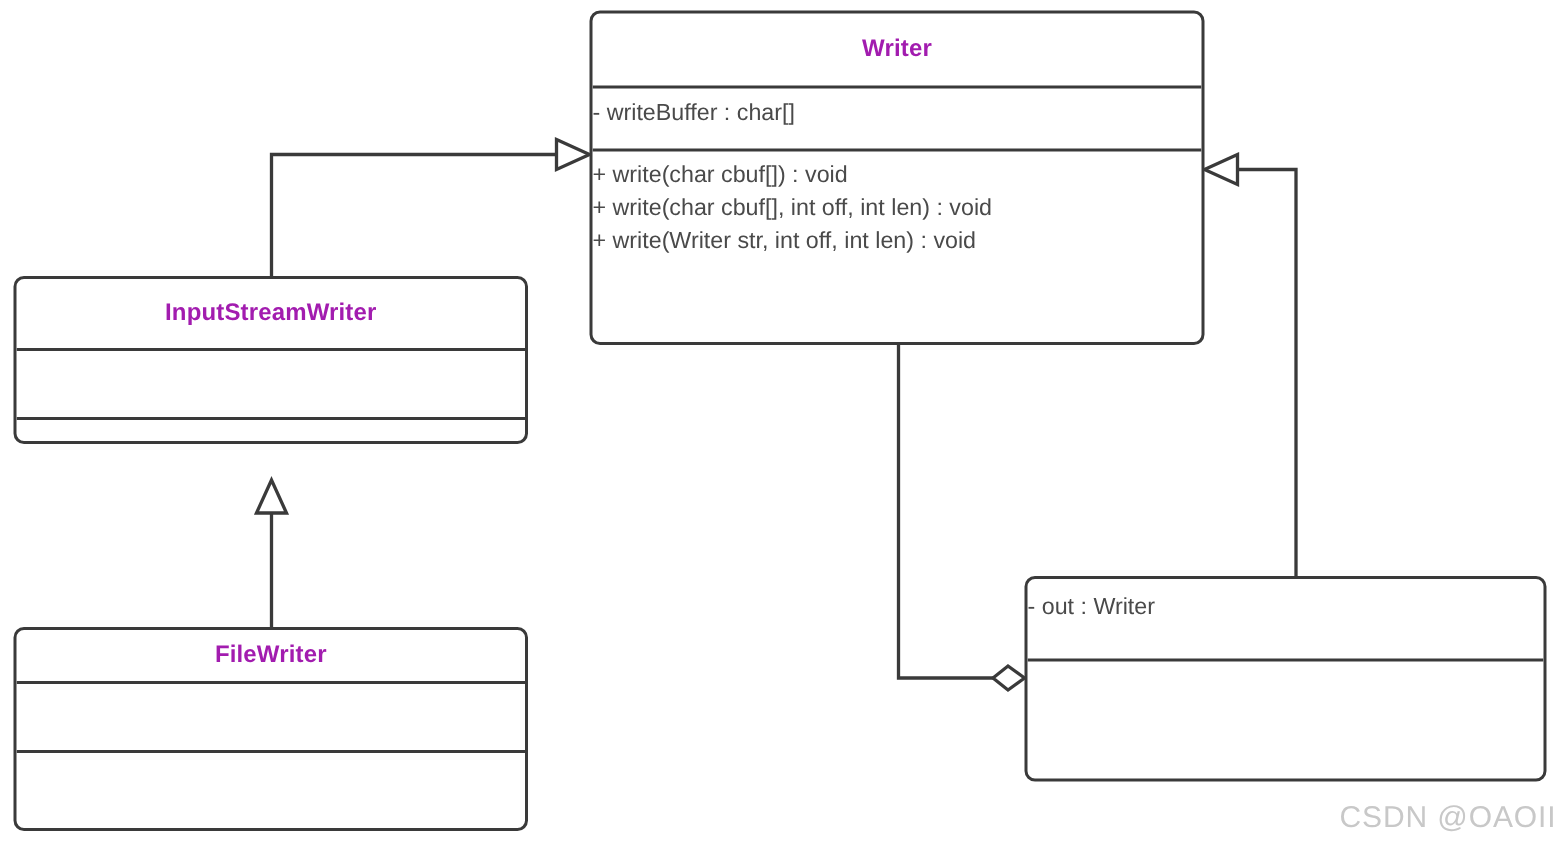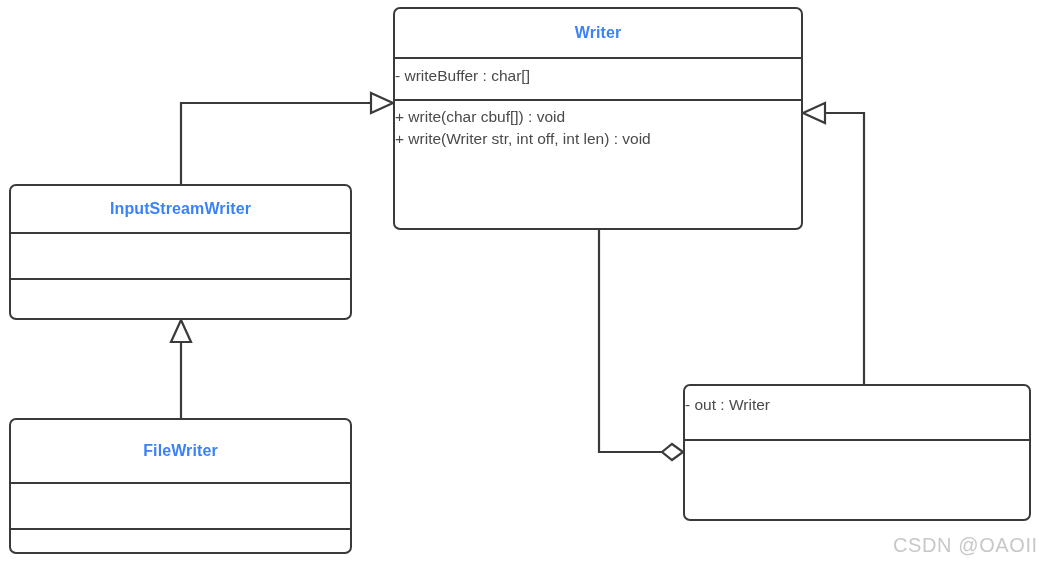--- a/index.html
+++ b/index.html
@@ -37,21 +37,21 @@
     flex-direction: column;
     overflow: hidden;
   }
   .uml-title {
     box-sizing: border-box;
     display: flex;
     align-items: center;
     justify-content: center;
     font-weight: bold;
     font-size: 16px;
-    color: #3b82f6;
+    color: #a21caf;
     letter-spacing: 0.1px;
     border-bottom: 2px solid #3a3a3a;
   }
   .uml-compartment {
     box-sizing: border-box;
     padding: 6px 12px 6px 0;
     font-size: 15.5px;
     color: #4a4a4a;
     line-height: 22px;
     white-space: nowrap;
@@ -99,32 +99,33 @@
     </g>
   </svg>
 
   <div class="uml-class" style="left:393px; top:7px; width:410px; height:223px;">
     <div class="uml-title" style="height:50px;">Writer</div>
     <div class="uml-compartment divided" style="height:42px;">
       <span class="member-line">- writeBuffer : char[]</span>
     </div>
     <div class="uml-compartment" style="flex:1 1 auto; padding-top:5px;">
       <span class="member-line">+ write(char cbuf[]) : void</span>
+      <span class="member-line">+ write(char cbuf[], int off, int len) : void</span>
       <span class="member-line">+ write(Writer str, int off, int len) : void</span>
     </div>
   </div>
 
-  <div class="uml-class" style="left:9px; top:184px; width:343px; height:136px;">
+  <div class="uml-class" style="left:9px; top:184px; width:343px; height:112px;">
     <div class="uml-title" style="height:48px;">InputStreamWriter</div>
     <div class="uml-compartment divided" style="height:46px;"></div>
     <div class="uml-compartment" style="flex:1 1 auto;"></div>
   </div>
 
   <div class="uml-class" style="left:9px; top:418px; width:343px; height:136px;">
-    <div class="uml-title" style="height:64px;">FileWriter</div>
+    <div class="uml-title" style="height:36px;">FileWriter</div>
     <div class="uml-compartment divided" style="height:46px;"></div>
     <div class="uml-compartment" style="flex:1 1 auto;"></div>
   </div>
 
   <div class="uml-class" style="left:683px; top:384px; width:348px; height:137px;">
     <div class="uml-compartment divided" style="height:55px; padding-top:8px;">
       <span class="member-line">- out :  Writer</span>
     </div>
     <div class="uml-compartment" style="flex:1 1 auto;"></div>
   </div>

